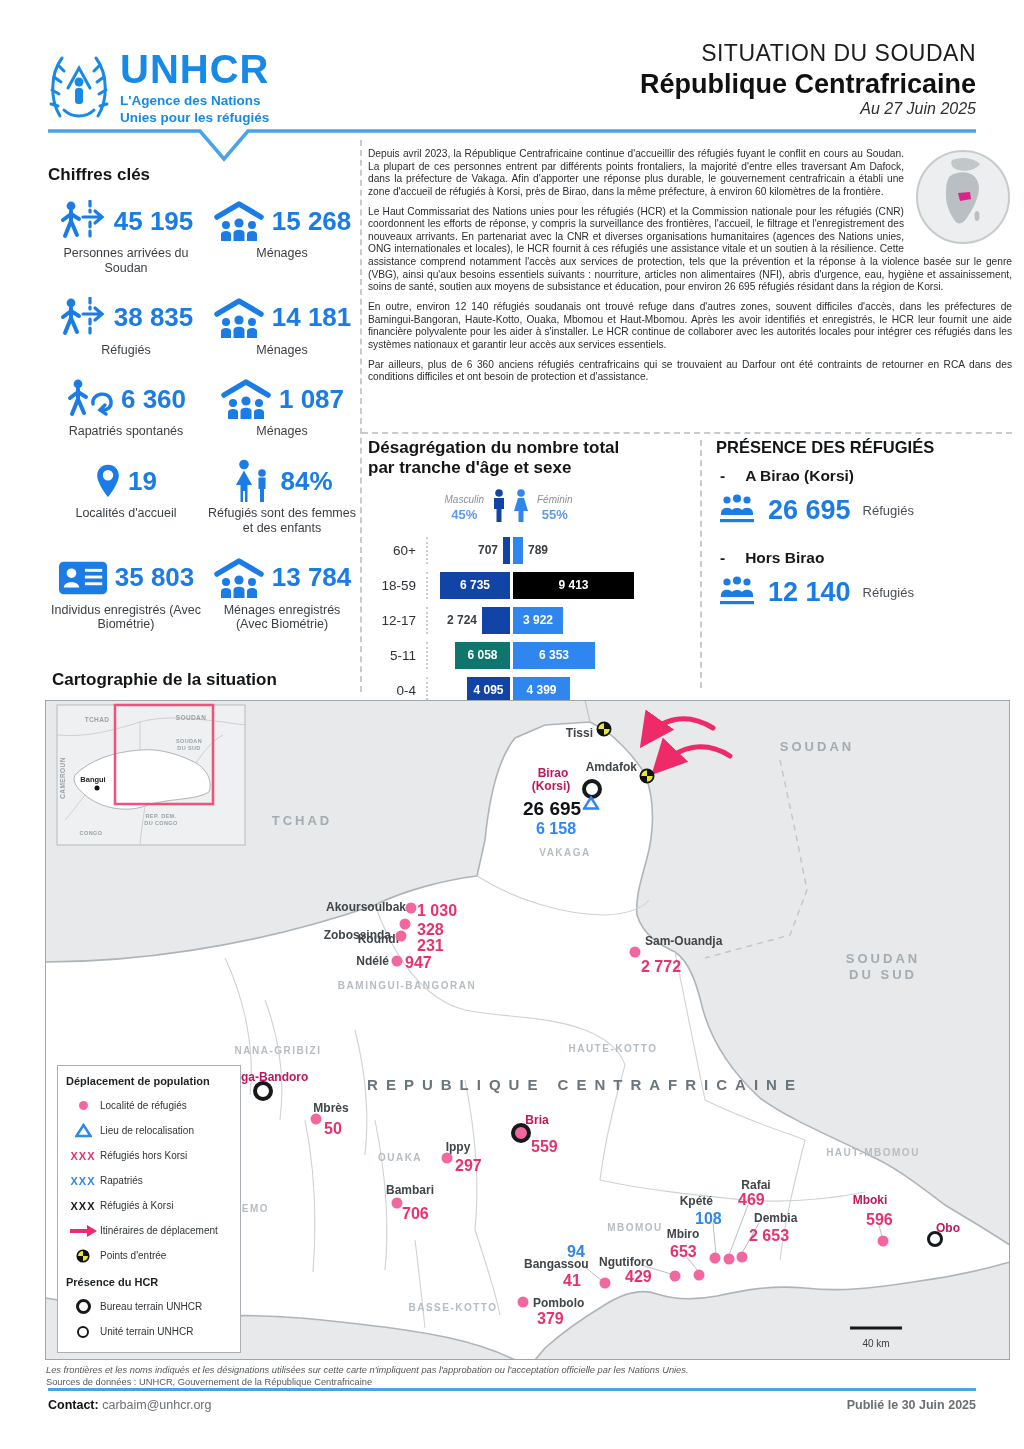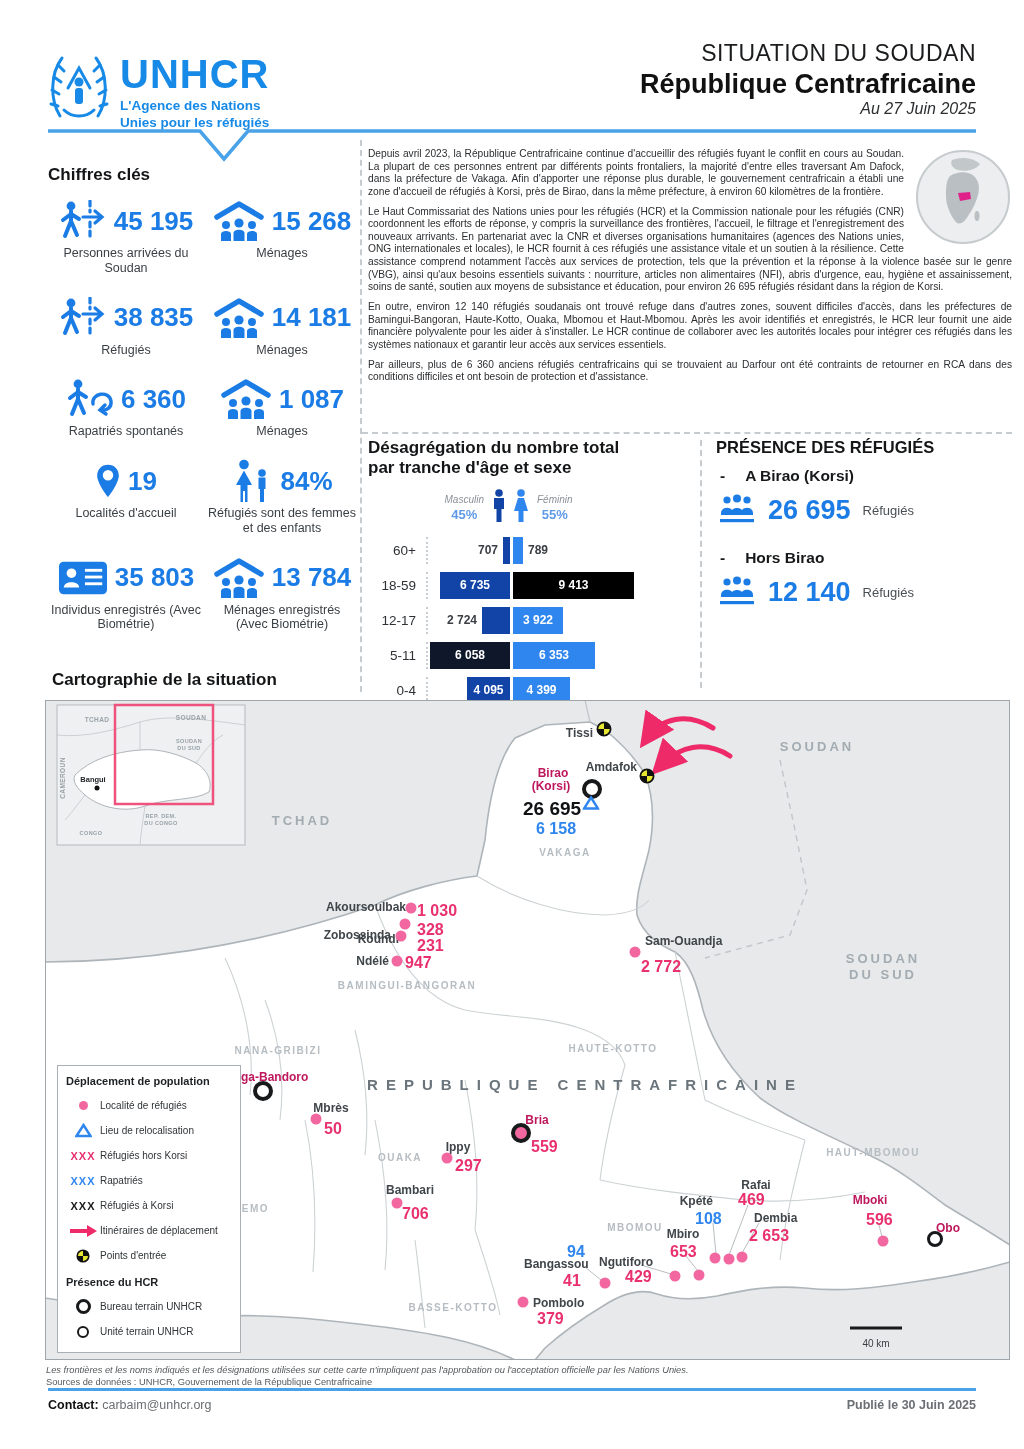--- a/index.html
+++ b/index.html
@@ -1,19 +1,19 @@
 <!DOCTYPE html>
 <html><head>
 <meta charset="utf-8">
 <style>
   html,body{margin:0;padding:0;background:#9a9a9a;}
   .page{position:relative;width:1024px;height:1449px;background:#fff;margin:0 auto;
         font-family:"Liberation Sans",sans-serif;overflow:hidden;color:#222;}
   
-  .hdr-logo{position:absolute;left:48px;top:44px;display:flex;gap:10px;align-items:flex-end;}
+  .hdr-logo{position:absolute;left:48px;top:44px;display:flex;gap:10px;align-items:center;}
   .logo-text .org{font-size:40px;font-weight:800;color:#1789e6;letter-spacing:1px;line-height:1;}
   .logo-text .tag{font-size:13.5px;font-weight:700;color:#1789e6;line-height:1.25;margin-top:4px;}
   .hdr-right{position:absolute;right:48px;top:40px;text-align:right;}
   .hdr-situation{font-size:23px;font-weight:400;color:#1a1c1e;letter-spacing:.5px;}
   .hdr-country{font-size:27px;font-weight:700;color:#111;margin-top:2px;}
   .hdr-date{font-size:16px;font-style:italic;color:#2c2e30;}
   .top-rule{position:absolute;left:48px;top:128px;}
   
   .vdash{position:absolute;border-left:2px dashed #c6cbd0;width:0;}
   .hdash{position:absolute;border-top:2px dashed #c6cbd0;height:0;}
@@ -399,21 +399,21 @@
           </div>
           <div class="pyr-zone pyr-female">
             <div class="pyr-bar" style="width: 50px; background: rgb(47, 134, 238);">
               <span class="pyr-val inside">3 922</span>
             </div>
           </div>
         </div>
         <div class="pyr-row">
           <div class="pyr-age">5-11</div>
           <div class="pyr-zone pyr-male">
-            <div class="pyr-bar" style="width: 80px; background: #0f172a;">
+            <div class="pyr-bar" style="width: 55px; background: #0f766e;">
               <span class="pyr-val inside">6 058</span>
             </div>
           </div>
           <div class="pyr-zone pyr-female">
             <div class="pyr-bar" style="width: 82px; background: rgb(47, 134, 238);">
               <span class="pyr-val inside">6 353</span>
             </div>
           </div>
         </div>
         <div class="pyr-row">

